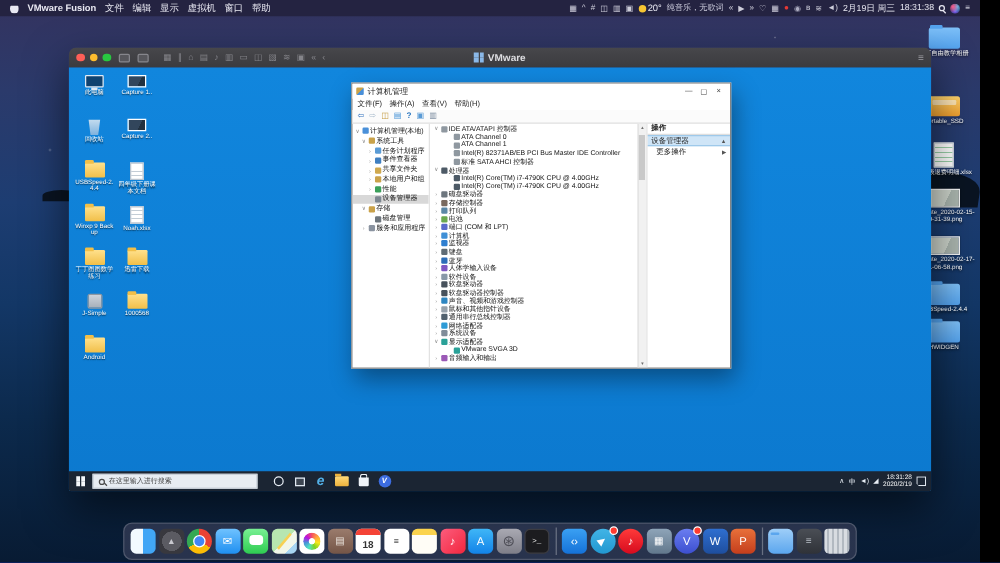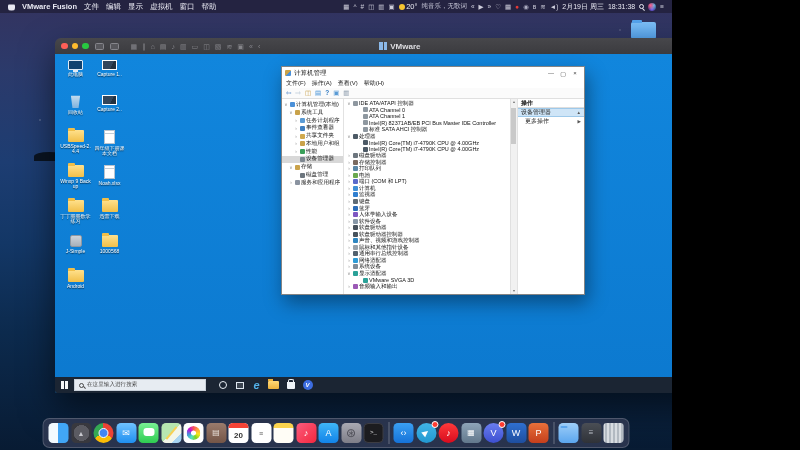--- a/index.html
+++ b/index.html
@@ -1,17 +1,17 @@
 <!DOCTYPE html>
 <html><head>
 <meta charset="utf-8">
 <style>
   html,body{margin:0;padding:0;background:#000}
   *{box-sizing:border-box;font-family:"Liberation Sans","DejaVu Sans",sans-serif}
-  .screen{position:relative;width:672px;height:450px;overflow:hidden;background:#1d4ed8}
+  .screen{position:relative;width:784px;height:450px;overflow:hidden;background:#1d4ed8}
   
   .wallpaper{position:absolute;inset:0;
     background:
       radial-gradient(1.5px 1.5px at 120px 60px, rgba(255,255,255,.5), transparent),
       radial-gradient(1px 1px at 620px 30px, rgba(255,255,255,.4), transparent),
       radial-gradient(1px 1px at 720px 90px, rgba(255,255,255,.35), transparent),
       radial-gradient(1.5px 1.5px at 40px 120px, rgba(255,255,255,.3), transparent),
       linear-gradient(180deg,#34335f 0%,#2b3a6b 16%,#1d3d72 36%,#133766 54%,#0c2a4d 74%,#081b33 100%)}
   .island{position:absolute;background:#0a1422}
   .i1{right:0;top:138px;width:125px;height:28px;border-radius:90% 30% 0 0/100% 70% 0 0;transform:skewX(-8deg)}
@@ -810,21 +810,21 @@
 
       </div>
 
       <div class="dk" data-name="contacts-icon" data-icon="contacts">
         <span class="g" data-name="dock-icon-glyph">▤</span>
 
       </div>
 
       <div class="dk" data-name="calendar-icon" data-icon="calendar">
         <span class="g" data-name="dock-icon-glyph"></span>
-        <span class="cal-day" data-name="calendar-day">20</span>
+        <span class="cal-day" data-name="calendar-day">18</span>
 
       </div>
 
       <div class="dk" data-name="reminders-icon" data-icon="reminders">
         <span class="g" data-name="dock-icon-glyph">≡</span>
 
       </div>
 
       <div class="dk" data-name="notes-icon" data-icon="notes">
         <span class="g" data-name="dock-icon-glyph"></span>

